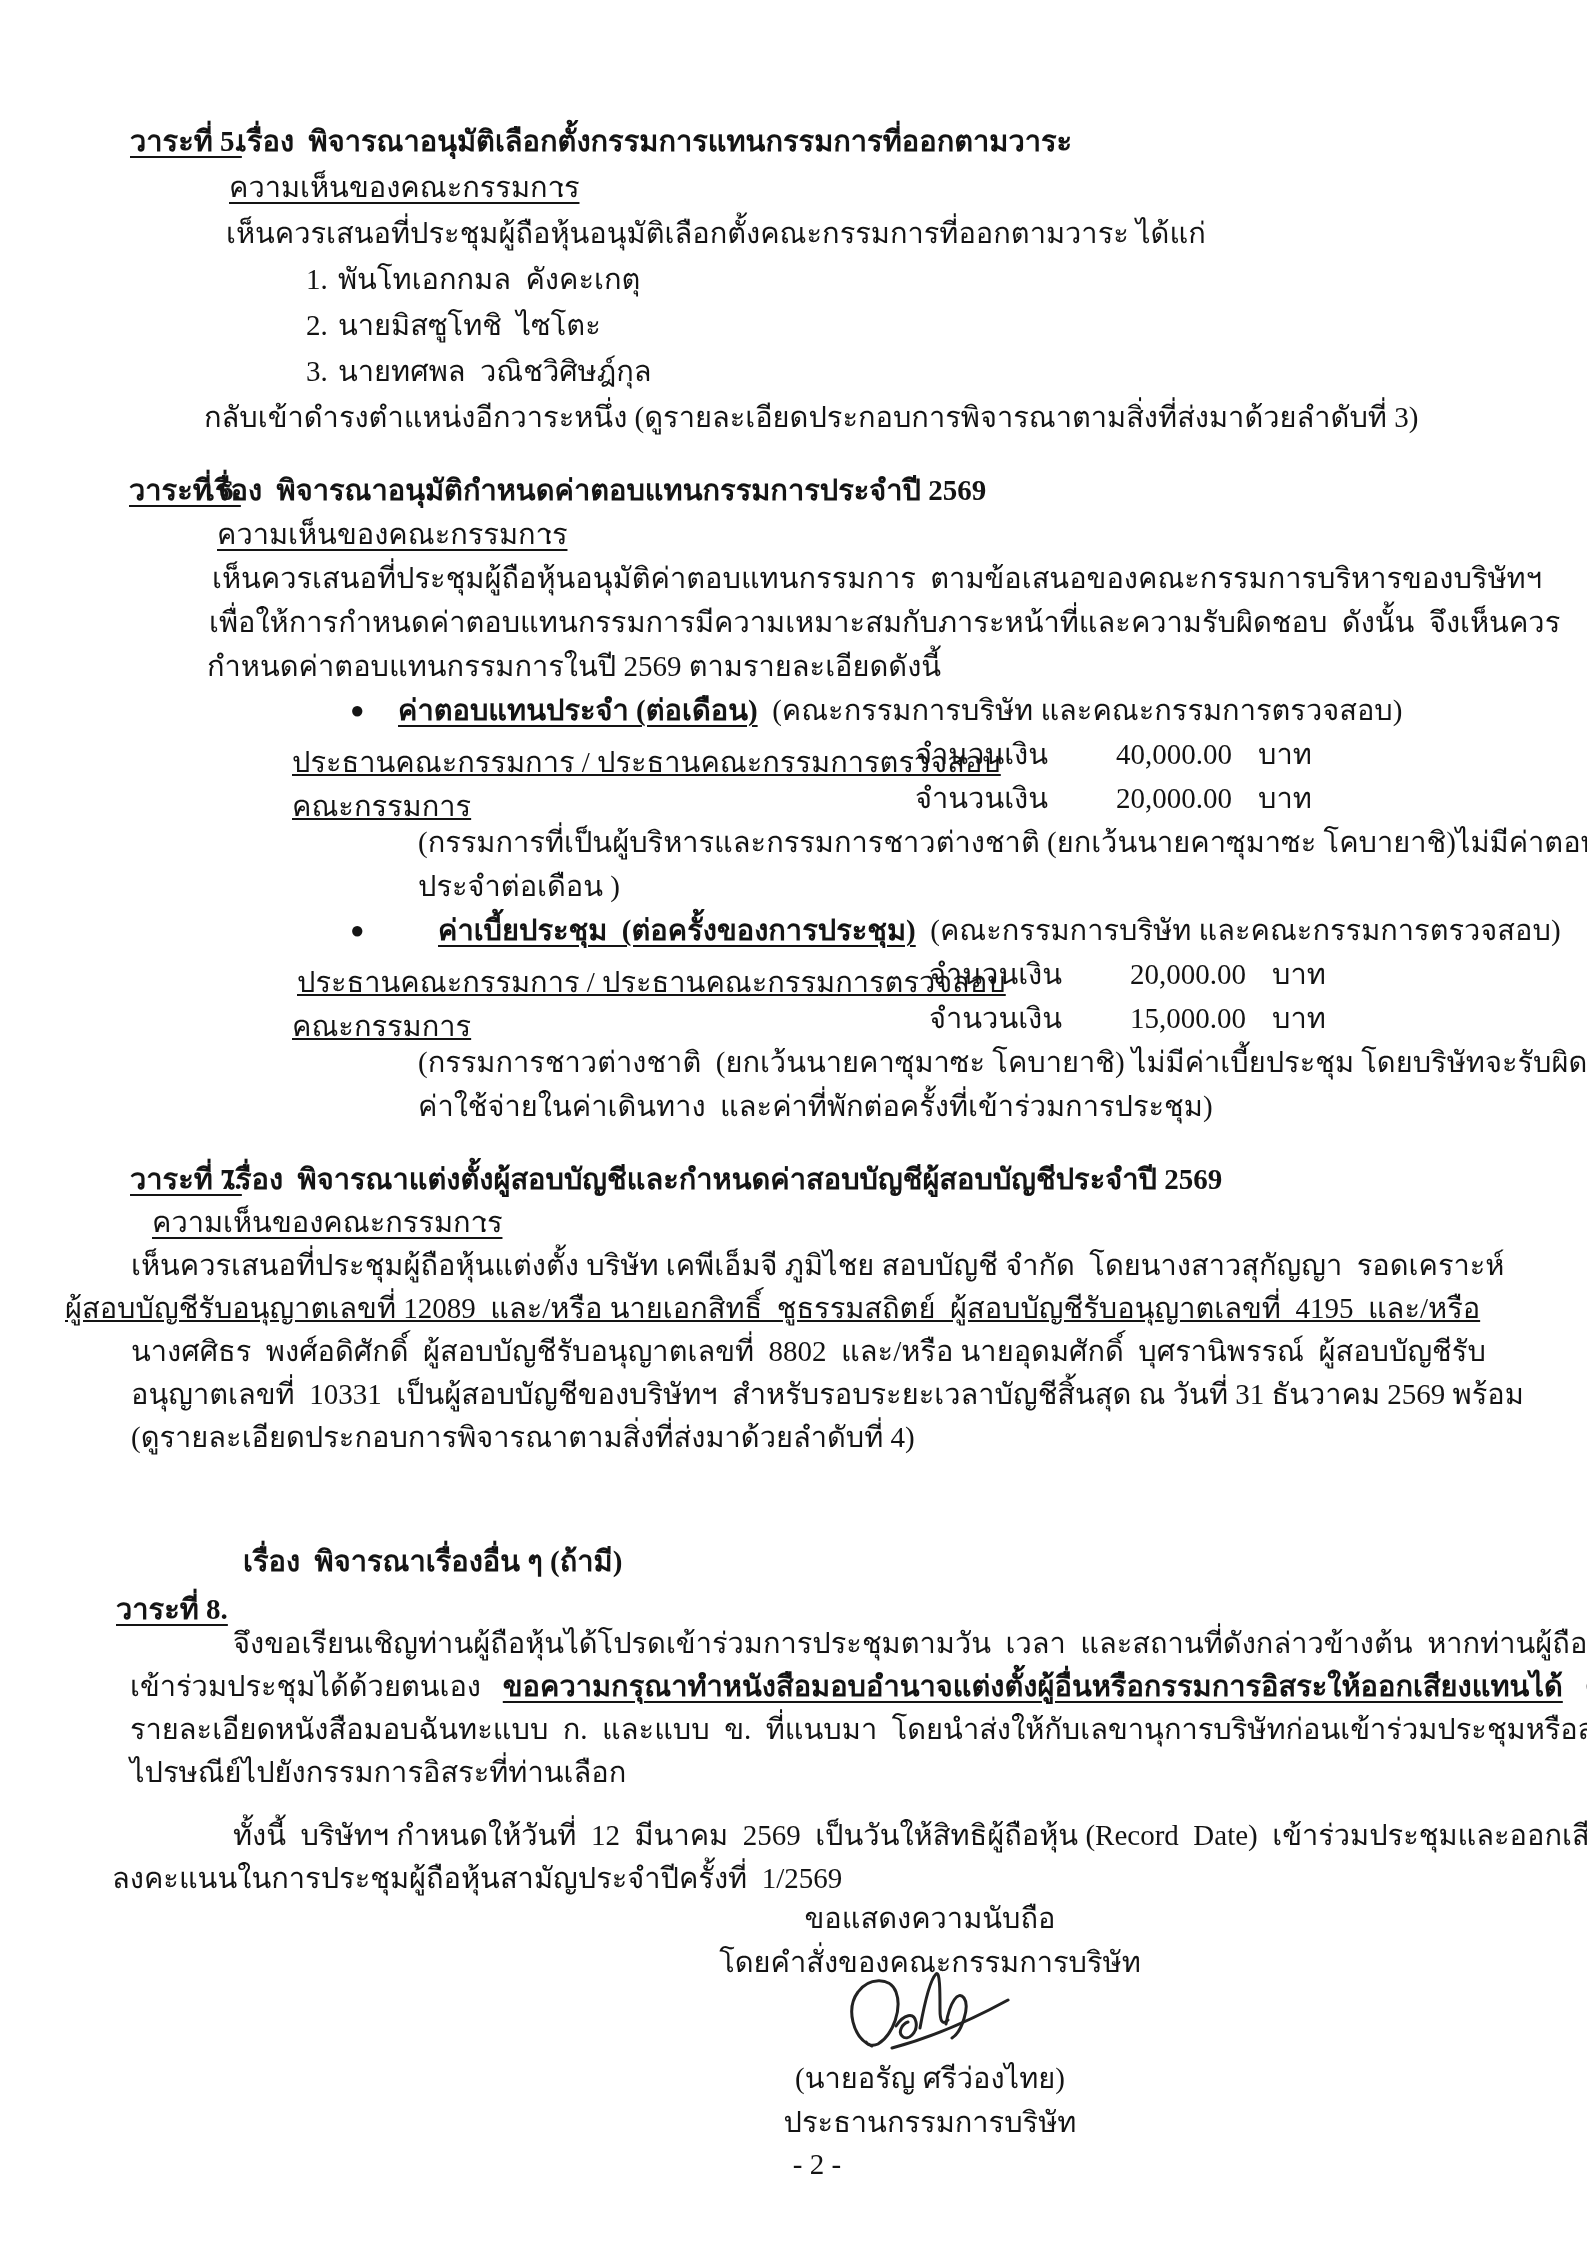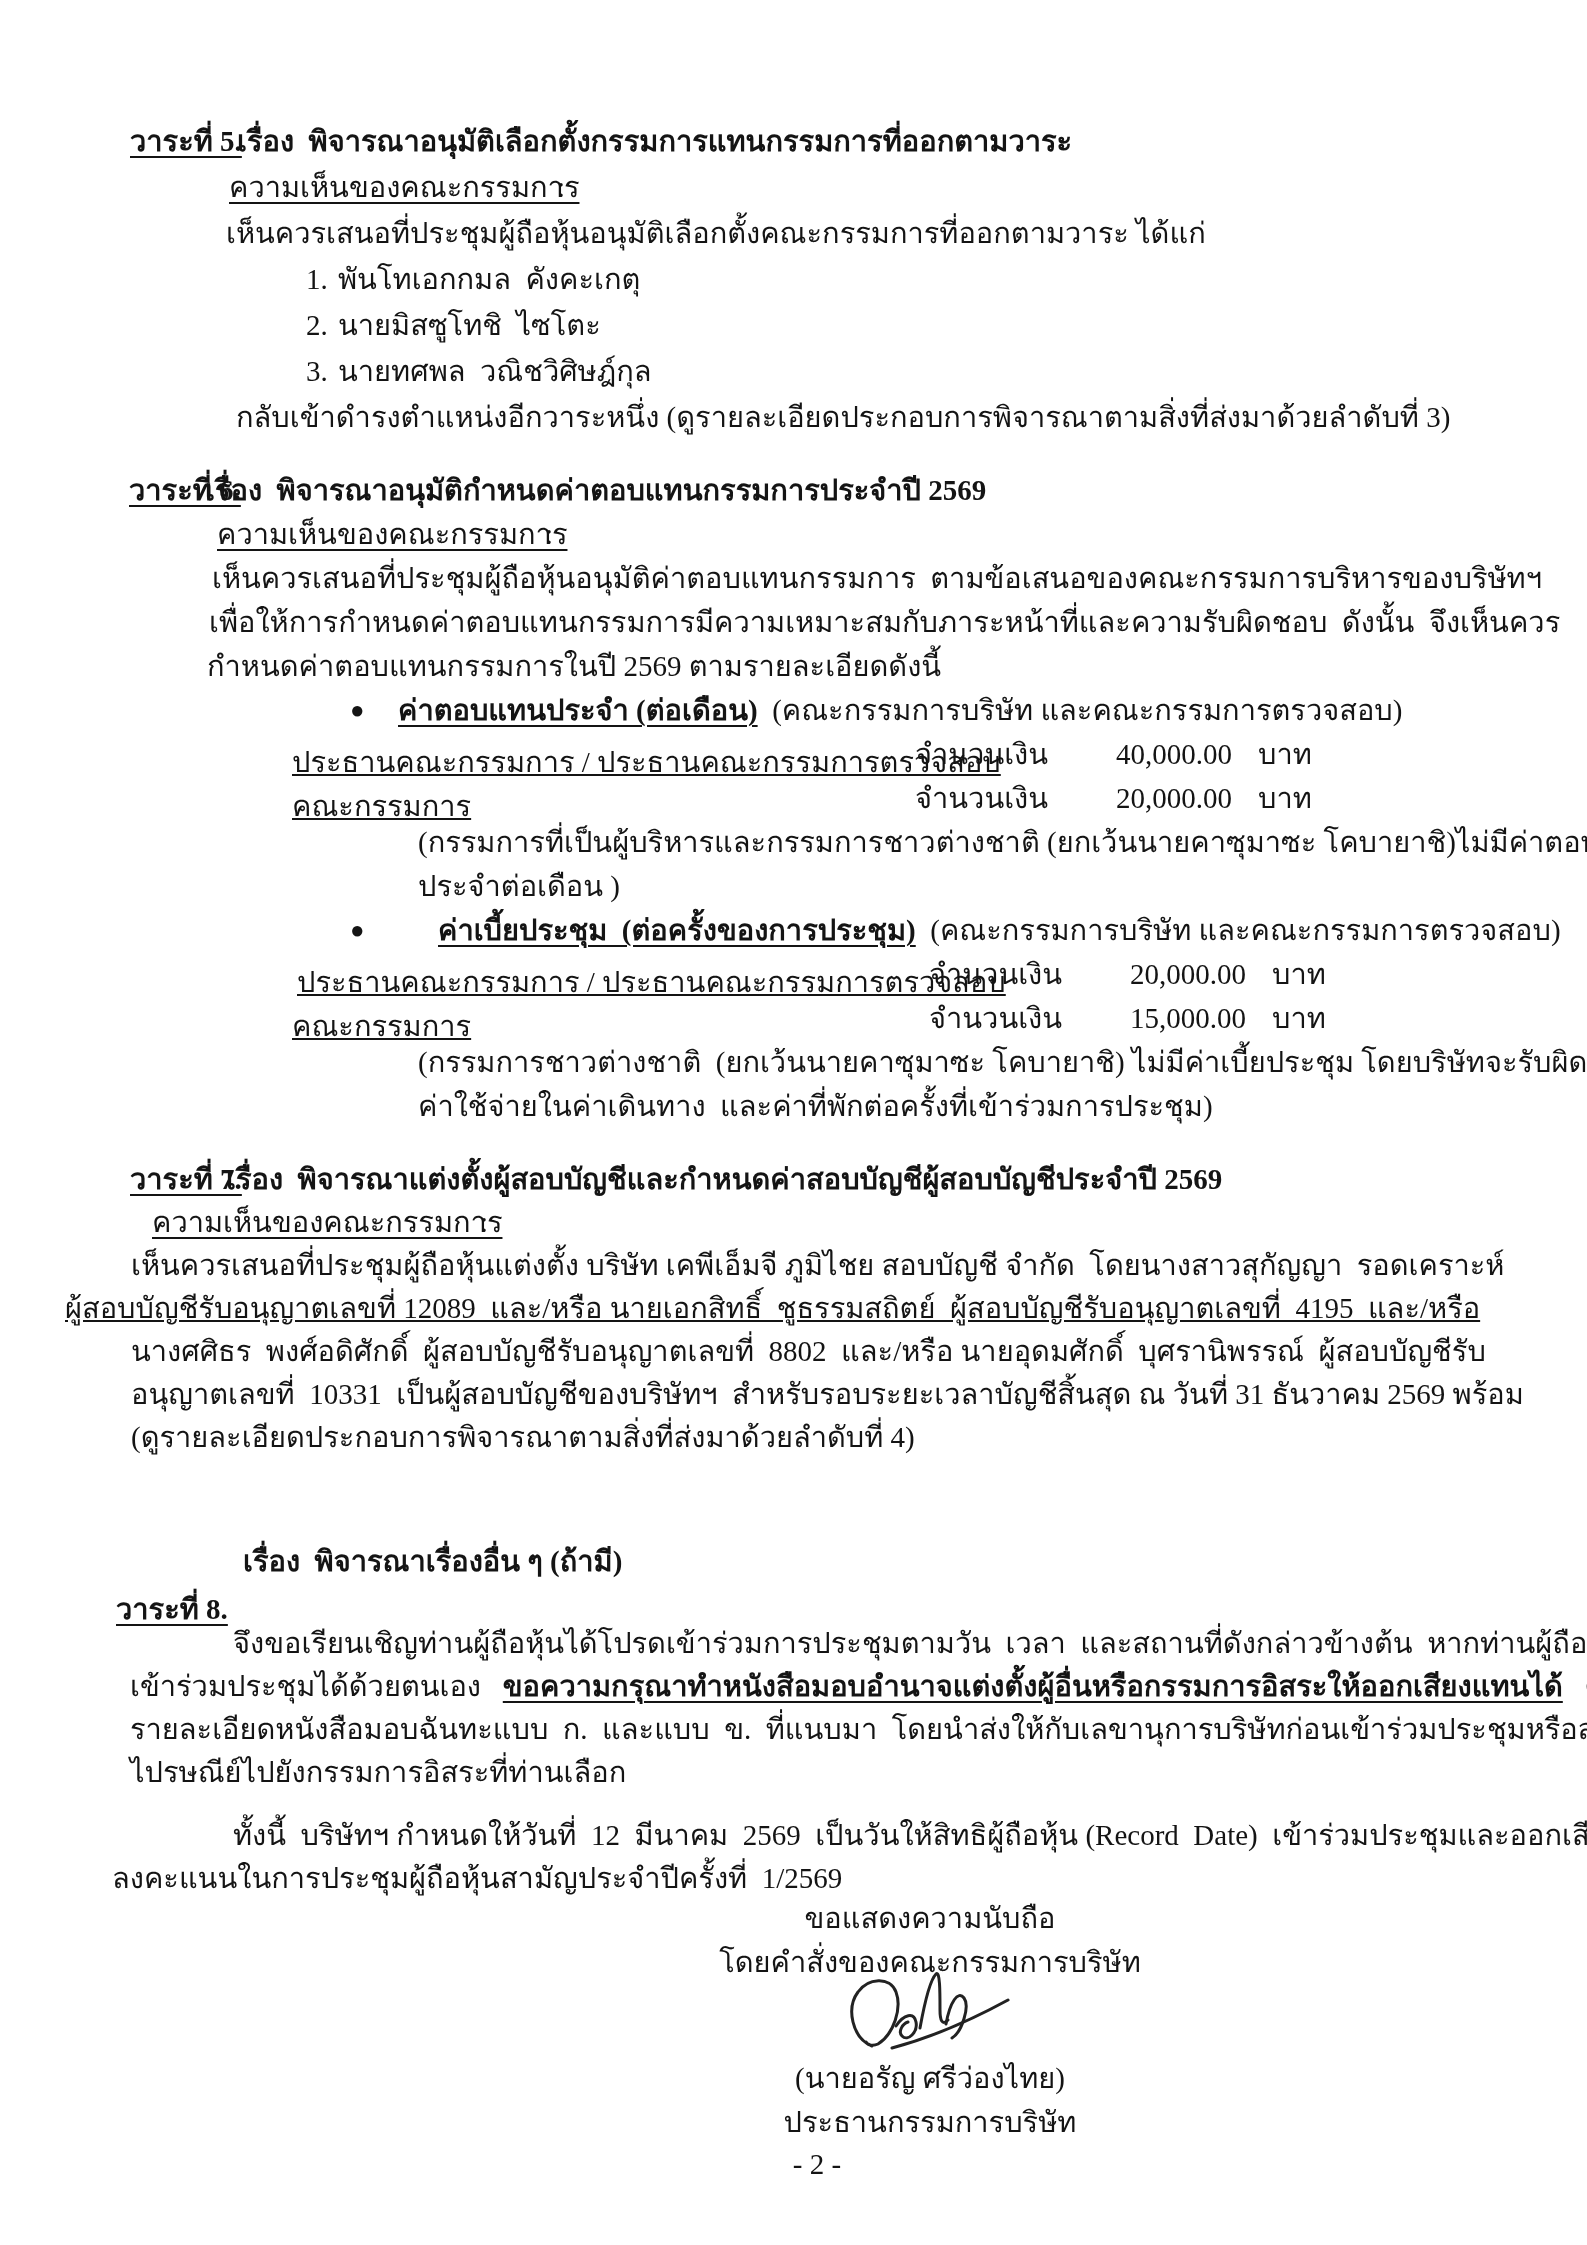--- a/index.html
+++ b/index.html
@@ -35,21 +35,21 @@
 
 <div class="page">
 
   <div class="sec" style="top:118px;">
     <div class="ln p46"><span class="b u abs" style="left:130px;">วาระที่ 5.</span><span class="b abs" style="left:237px;">เรื่อง  พิจารณาอนุมัติเลือกตั้งกรรมการแทนกรรมการที่ออกตามวาระ</span></div>
     <div class="ln p46"><span class="u abs" style="left:229px;">ความเห็นของคณะกรรมการ</span><span class="abs" style="left:557px;">:</span></div>
     <div class="ln p46" style="padding-left:226px;">เห็นควรเสนอที่ประชุมผู้ถือหุ้นอนุมัติเลือกตั้งคณะกรรมการที่ออกตามวาระ ได้แก่</div>
     <div class="ln p46"><span class="abs" style="left:306px;">1.</span><span class="abs" style="left:338px;">พันโทเอกกมล  คังคะเกตุ</span></div>
     <div class="ln p46"><span class="abs" style="left:306px;">2.</span><span class="abs" style="left:338px;">นายมิสซูโทชิ  ไซโตะ</span></div>
     <div class="ln p46"><span class="abs" style="left:306px;">3.</span><span class="abs" style="left:338px;">นายทศพล  วณิชวิศิษฎ์กุล</span></div>
-    <div class="ln p46" style="padding-left:204px;margin-left:32px;">กลับเข้าดำรงตำแหน่งอีกวาระหนึ่ง (ดูรายละเอียดประกอบการพิจารณาตามสิ่งที่ส่งมาด้วยลำดับที่ 3)</div>
+    <div class="ln p46" style="padding-left:204px;">กลับเข้าดำรงตำแหน่งอีกวาระหนึ่ง (ดูรายละเอียดประกอบการพิจารณาตามสิ่งที่ส่งมาด้วยลำดับที่ 3)</div>
   </div>
 
   <div class="sec" style="top:468px;">
     <div class="ln p44"><span class="b u abs" style="left:129px;">วาระที่ 6.</span><span class="b abs" style="left:205px;">เรื่อง  พิจารณาอนุมัติกำหนดค่าตอบแทนกรรมการประจำปี 2569</span></div>
     <div class="ln p44"><span class="u abs" style="left:217px;">ความเห็นของคณะกรรมการ</span><span class="abs" style="left:545px;">:</span></div>
     <div class="ln p44" style="padding-left:212px;">เห็นควรเสนอที่ประชุมผู้ถือหุ้นอนุมัติค่าตอบแทนกรรมการ  ตามข้อเสนอของคณะกรรมการบริหารของบริษัทฯ</div>
     <div class="ln p44" style="padding-left:209px;">เพื่อให้การกำหนดค่าตอบแทนกรรมการมีความเหมาะสมกับภาระหน้าที่และความรับผิดชอบ  ดังนั้น  จึงเห็นควร</div>
     <div class="ln p44" style="padding-left:207px;">กำหนดค่าตอบแทนกรรมการในปี 2569 ตามรายละเอียดดังนี้</div>
 
     <div class="ln p44"><span class="abs" style="left:350px;font-size:24px;">●</span><span class="abs" style="left:398px;"><span class="b u">ค่าตอบแทนประจำ (ต่อเดือน)</span><span>  (คณะกรรมการบริษัท และคณะกรรมการตรวจสอบ)</span></span></div>

